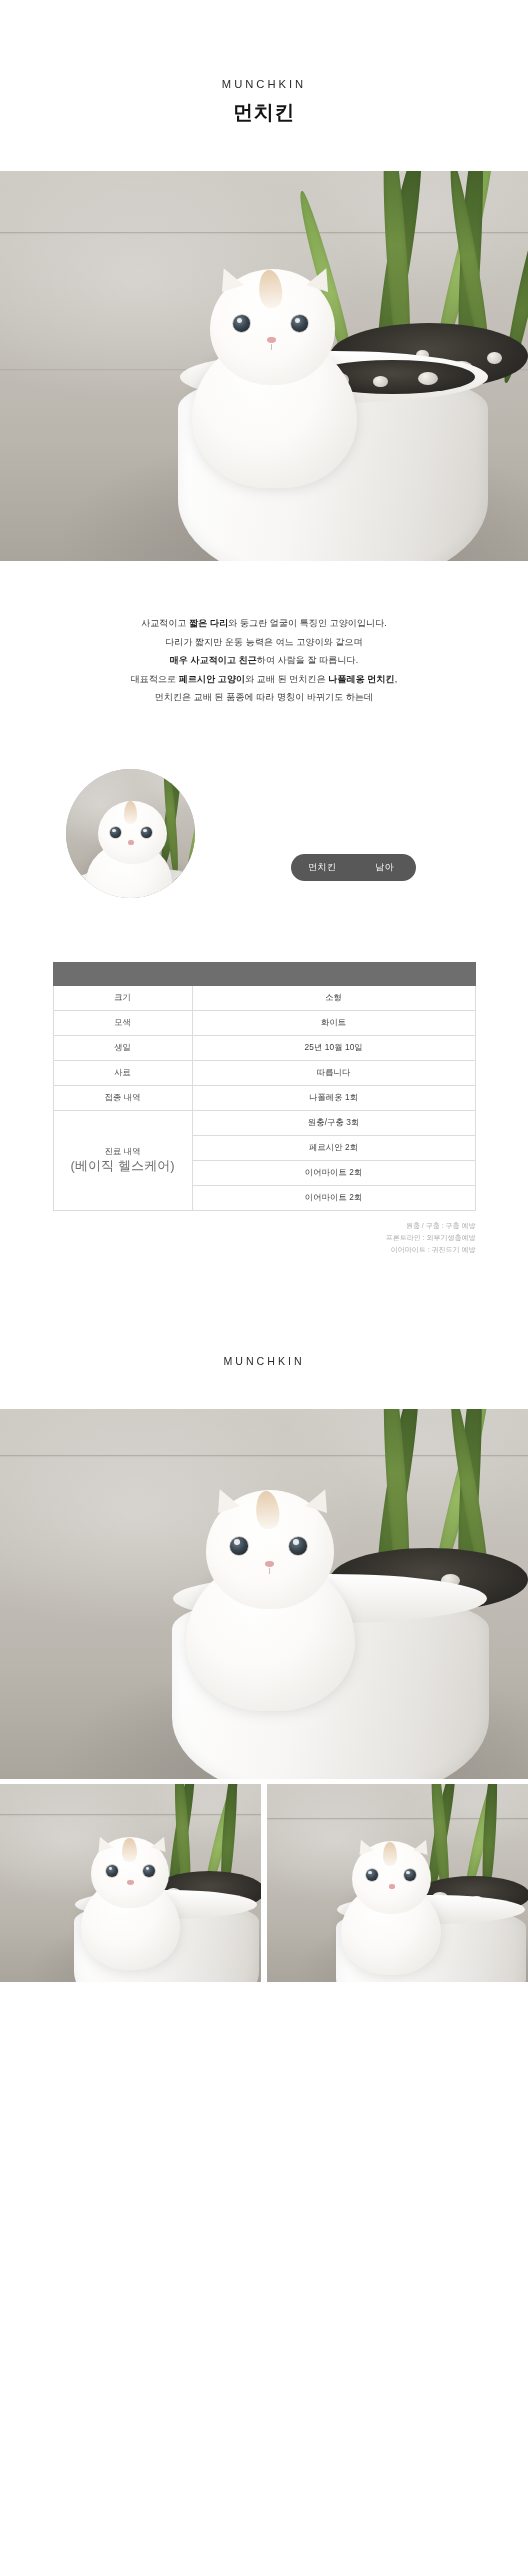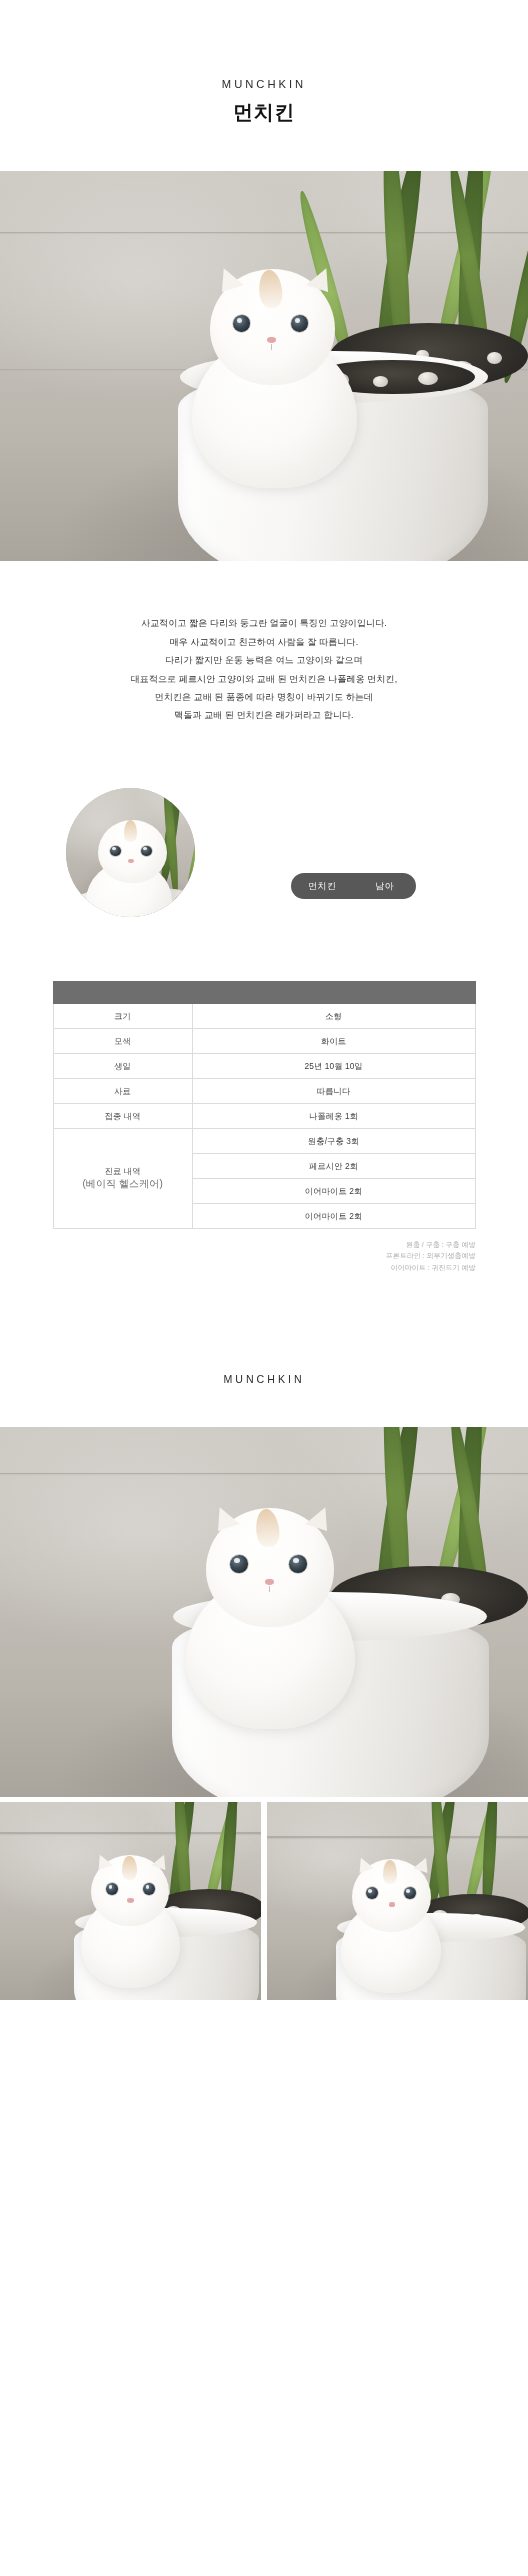--- a/index.html
+++ b/index.html
@@ -154,21 +154,21 @@
   
   .description {
     margin-top: 53px;
     text-align: center;
     font-size: 9px;
     line-height: 2.05;
     color: #333333;
     letter-spacing: 0.1px;
     padding: 0 53px;
   }
-  .description b { font-weight: 400; color: #1f1f1f; }
+  .description b { font-weight: 700; color: #1f1f1f; }
 
   
   .profile {
     margin-top: 63px;
     position: relative;
     height: 132px;
   }
   .avatar {
     position: absolute;
     left: 66px; top: 0;
@@ -215,21 +215,21 @@
     height: 25px;
     text-align: center;
     vertical-align: middle;
     letter-spacing: 0.1px;
   }
   table.spec td.label {
     width: 33%;
     color: #4a4a4a;
     background: #ffffff;
   }
-  table.spec td.label small { display: block; font-size: 10px; color: #6d6d6d; }
+  table.spec td.label small { display: block; font-size: 13px; color: #6d6d6d; }
   .table-note {
     width: 423px;
     margin: 9.2px auto 0;
     text-align: right;
     font-size: 7px;
     line-height: 1.7;
     color: #a9a9a9;
   }
 
   
@@ -325,31 +325,28 @@
         <div class="nose" style="left:267px; top:166px; width:8.6px; height:6px;"></div>
         <div class="mouth-line" style="left:271px; top:173px; height:6px;"></div>
       </div>
     </div>
   </div>
 
   <div class="description">
     <div>
       <span>사교적이고 </span><b>짧은 다리</b><span>와 둥그란 얼굴이 특징인 고양이입니다.</span>
     </div>
+    <div>다리가 짧지만 운동 능력은 여느 고양이와 같으며</div>
     <div>
       <b>매우 사교적이고 친근</b><span>하여 사람을 잘 따릅니다.</span>
     </div>
-    <div>다리가 짧지만 운동 능력은 여느 고양이와 같으며</div>
     <div>
       <span>대표적으로 </span><b>페르시안 고양이</b><span>와 교배 된 먼치킨은 </span><b>나폴레옹 먼치킨</b><span>,</span>
     </div>
     <div>먼치킨은 교배 된 품종에 따라 명칭이 바뀌기도 하는데</div>
-    <div>
-      <b>맥돌</b><span>과 교배 된 먼치킨은 </span><b>래가퍼</b><span>라고 합니다.</span>
-    </div>
   </div>
 
   <div class="profile">
     <div class="avatar">
       <div class="mini">
         <div class="wall"></div>
         <div class="leaf dark" style="left:92px; top:-13.2px; width:10.6px; height:112px; transform:rotate(8deg);"></div>
         <div class="leaf" style="left:106px; top:-20px; width:9.2px; height:132px; transform:rotate(-5deg);"></div>
         <div class="leaf light" style="left:118px; top:-6.6px; width:8px; height:112px; transform:rotate(13deg);"></div>
         <div class="pot" style="left:6.6px; top:99px; width:132px; height:79px;"></div>

